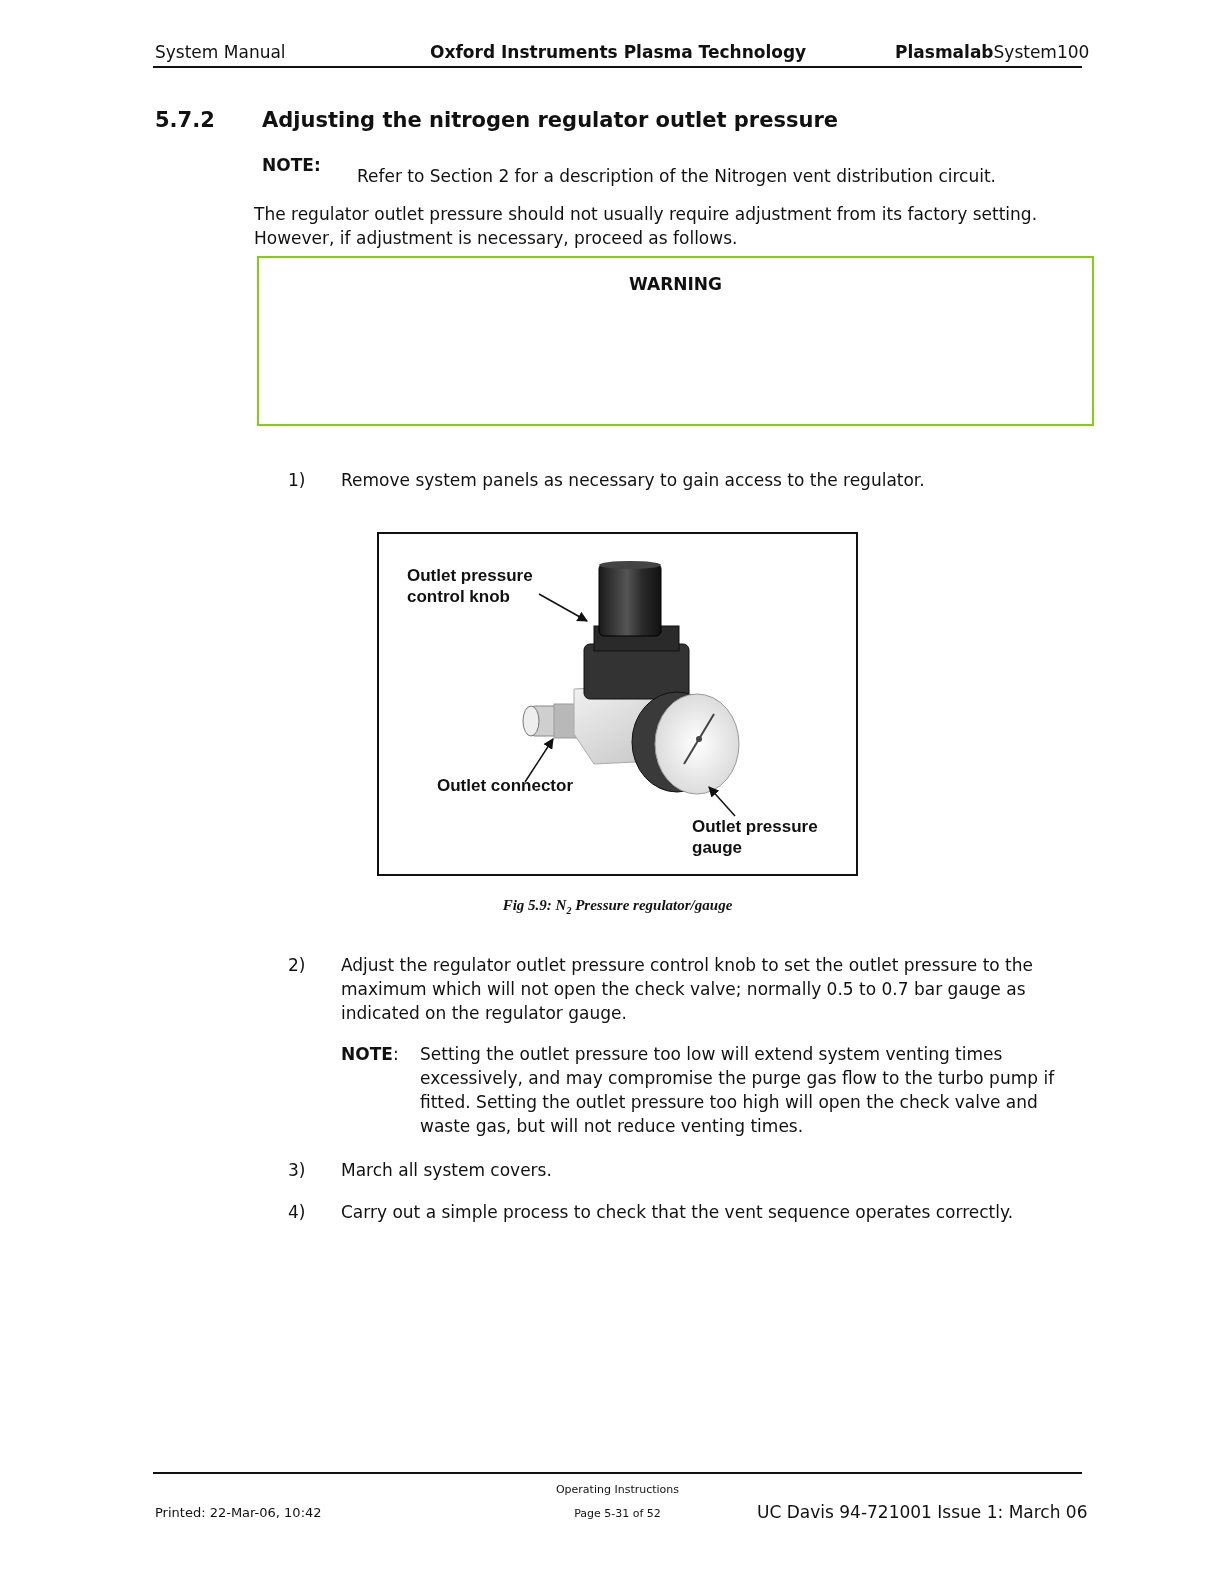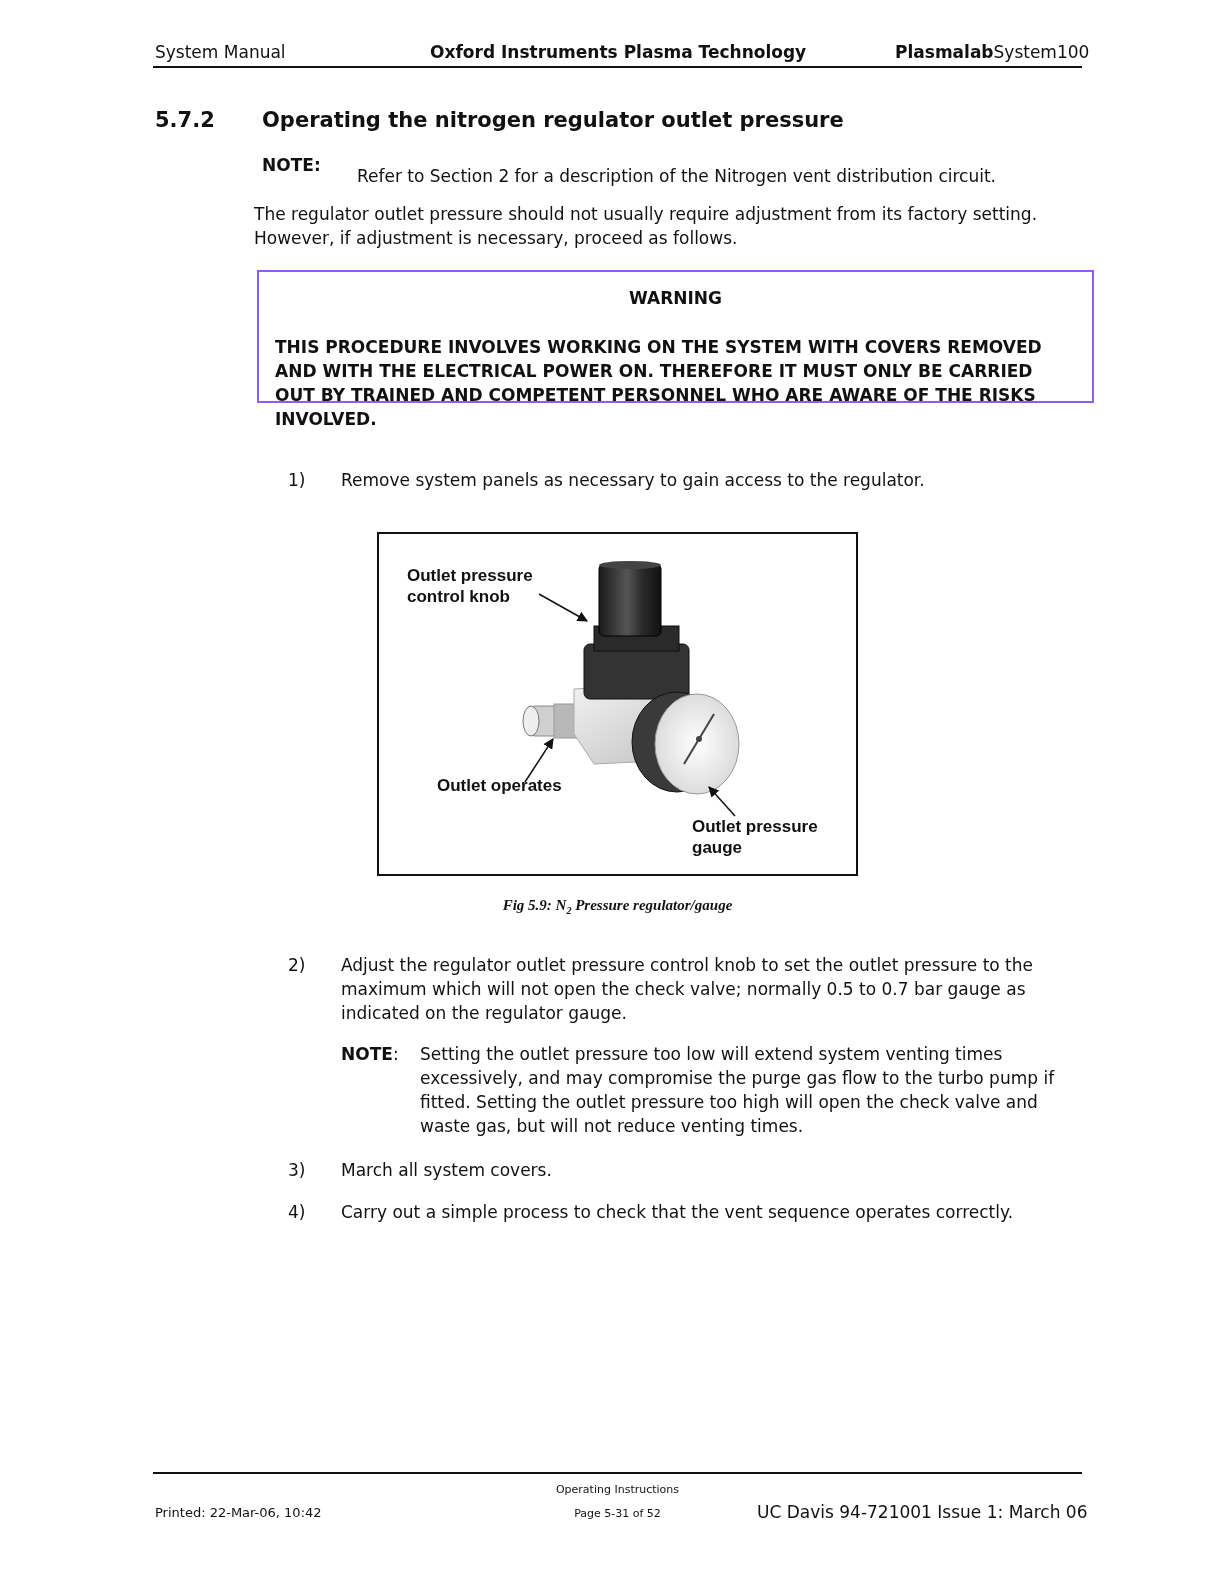--- a/index.html
+++ b/index.html
@@ -20,22 +20,22 @@
   .sec-num { left: 155px; top: 108px; font-size: 21px; font-weight: bold; text-align: right; }
   .sec-title { left: 262px; top: 108px; font-size: 21px; font-weight: bold; }
 
   .para { font-size: 17px; line-height: 24px; }
   .note1-label { left: 262px; top: 153px; font-weight: bold; }
   .note1-text { left: 357px; top: 153px; margin-top: 11px; }
   .intro { left: 254px; top: 202px; width: 820px; }
 
   
   .warn-box {
-    left: 257px; top: 270px; width: 837px; height: 133px;
-    border: 2px solid #8b5cf6; box-sizing: border-box;
+    left: 257px; top: 256px; width: 837px; height: 170px;
+    border: 2px solid #84cc16; box-sizing: border-box;
   }
   .warn-title {
     position: absolute; left: 0; right: 0; top: 16px; text-align: center;
     font-weight: bold; font-size: 17px;
   }
   .warn-text {
     position: absolute; left: 16px; right: 20px; top: 63px;
     font-weight: bold; font-size: 17px; line-height: 24px;
   }
 
@@ -70,30 +70,29 @@
 </style>
 </head>
 <body>
 
 <div class="abs hdr hdr-left">System Manual</div>
 <div class="abs hdr hdr-mid">Oxford Instruments Plasma Technology</div>
 <div class="abs hdr hdr-right"><b>Plasmalab</b><span>System100</span></div>
 <div class="abs hdr-rule"></div>
 
 <div class="abs sec-num">5.7.2</div>
-<div class="abs sec-title">Operating the nitrogen regulator outlet pressure</div>
+<div class="abs sec-title">Adjusting the nitrogen regulator outlet pressure</div>
 
 <div class="abs para note1-label">NOTE:</div>
 <div class="abs para note1-text">Refer to Section 2 for a description of the Nitrogen vent distribution circuit.</div>
 
 <div class="abs para intro">The regulator outlet pressure should not usually require adjustment from its factory setting. However, if adjustment is necessary, proceed as follows.</div>
 
 <div class="abs warn-box">
   <div class="warn-title">WARNING</div>
-  <div class="warn-text">THIS PROCEDURE INVOLVES WORKING ON THE SYSTEM WITH COVERS REMOVED AND WITH THE ELECTRICAL POWER ON. THEREFORE IT MUST ONLY BE CARRIED OUT BY TRAINED AND COMPETENT PERSONNEL WHO ARE AWARE OF THE RISKS INVOLVED.</div>
 </div>
 
 <div class="abs para step-num" style="top:468px;">1)</div>
 <div class="abs para step-text" style="top:468px;">Remove system panels as necessary to gain access to the regulator.</div>
 
 <div class="abs fig-box">
   <svg width="481" height="353" viewBox="0 0 481 353">
     <defs>
       <linearGradient id="knobG" x1="0" x2="1" y1="0" y2="0">
         <stop offset="0" stop-color="#1a1a1a"></stop>
@@ -139,21 +138,21 @@
     </g>
 
     <line x1="160" y1="60" x2="208" y2="87" stroke="#111" stroke-width="1.5" marker-end="url(#arrowHead)"></line>
     <line x1="146" y1="248" x2="174" y2="205" stroke="#111" stroke-width="1.5" marker-end="url(#arrowHead)"></line>
     <line x1="356" y1="282" x2="330" y2="253" stroke="#111" stroke-width="1.5" marker-end="url(#arrowHead)"></line>
   </svg>
   <div class="fig-label" style="left:28px; top:31px;">
     <div>Outlet pressure</div>
     <div>control knob</div>
   </div>
-  <div class="fig-label" style="left:58px; top:241px;">Outlet operates</div>
+  <div class="fig-label" style="left:58px; top:241px;">Outlet connector</div>
   <div class="fig-label" style="left:313px; top:282px;">
     <div>Outlet pressure</div>
     <div>gauge</div>
   </div>
 </div>
 <div class="abs fig-caption"><span>Fig 5.9: N</span><sub style="font-size:10px;">2</sub><span> Pressure regulator/gauge</span></div>
 
 <div class="abs para step-num" style="top:953px;">2)</div>
 <div class="abs para step-text" style="top:953px;">Adjust the regulator outlet pressure control knob to set the outlet pressure to the maximum which will not open the check valve; normally 0.5 to 0.7 bar gauge as indicated on the regulator gauge.</div>
 

